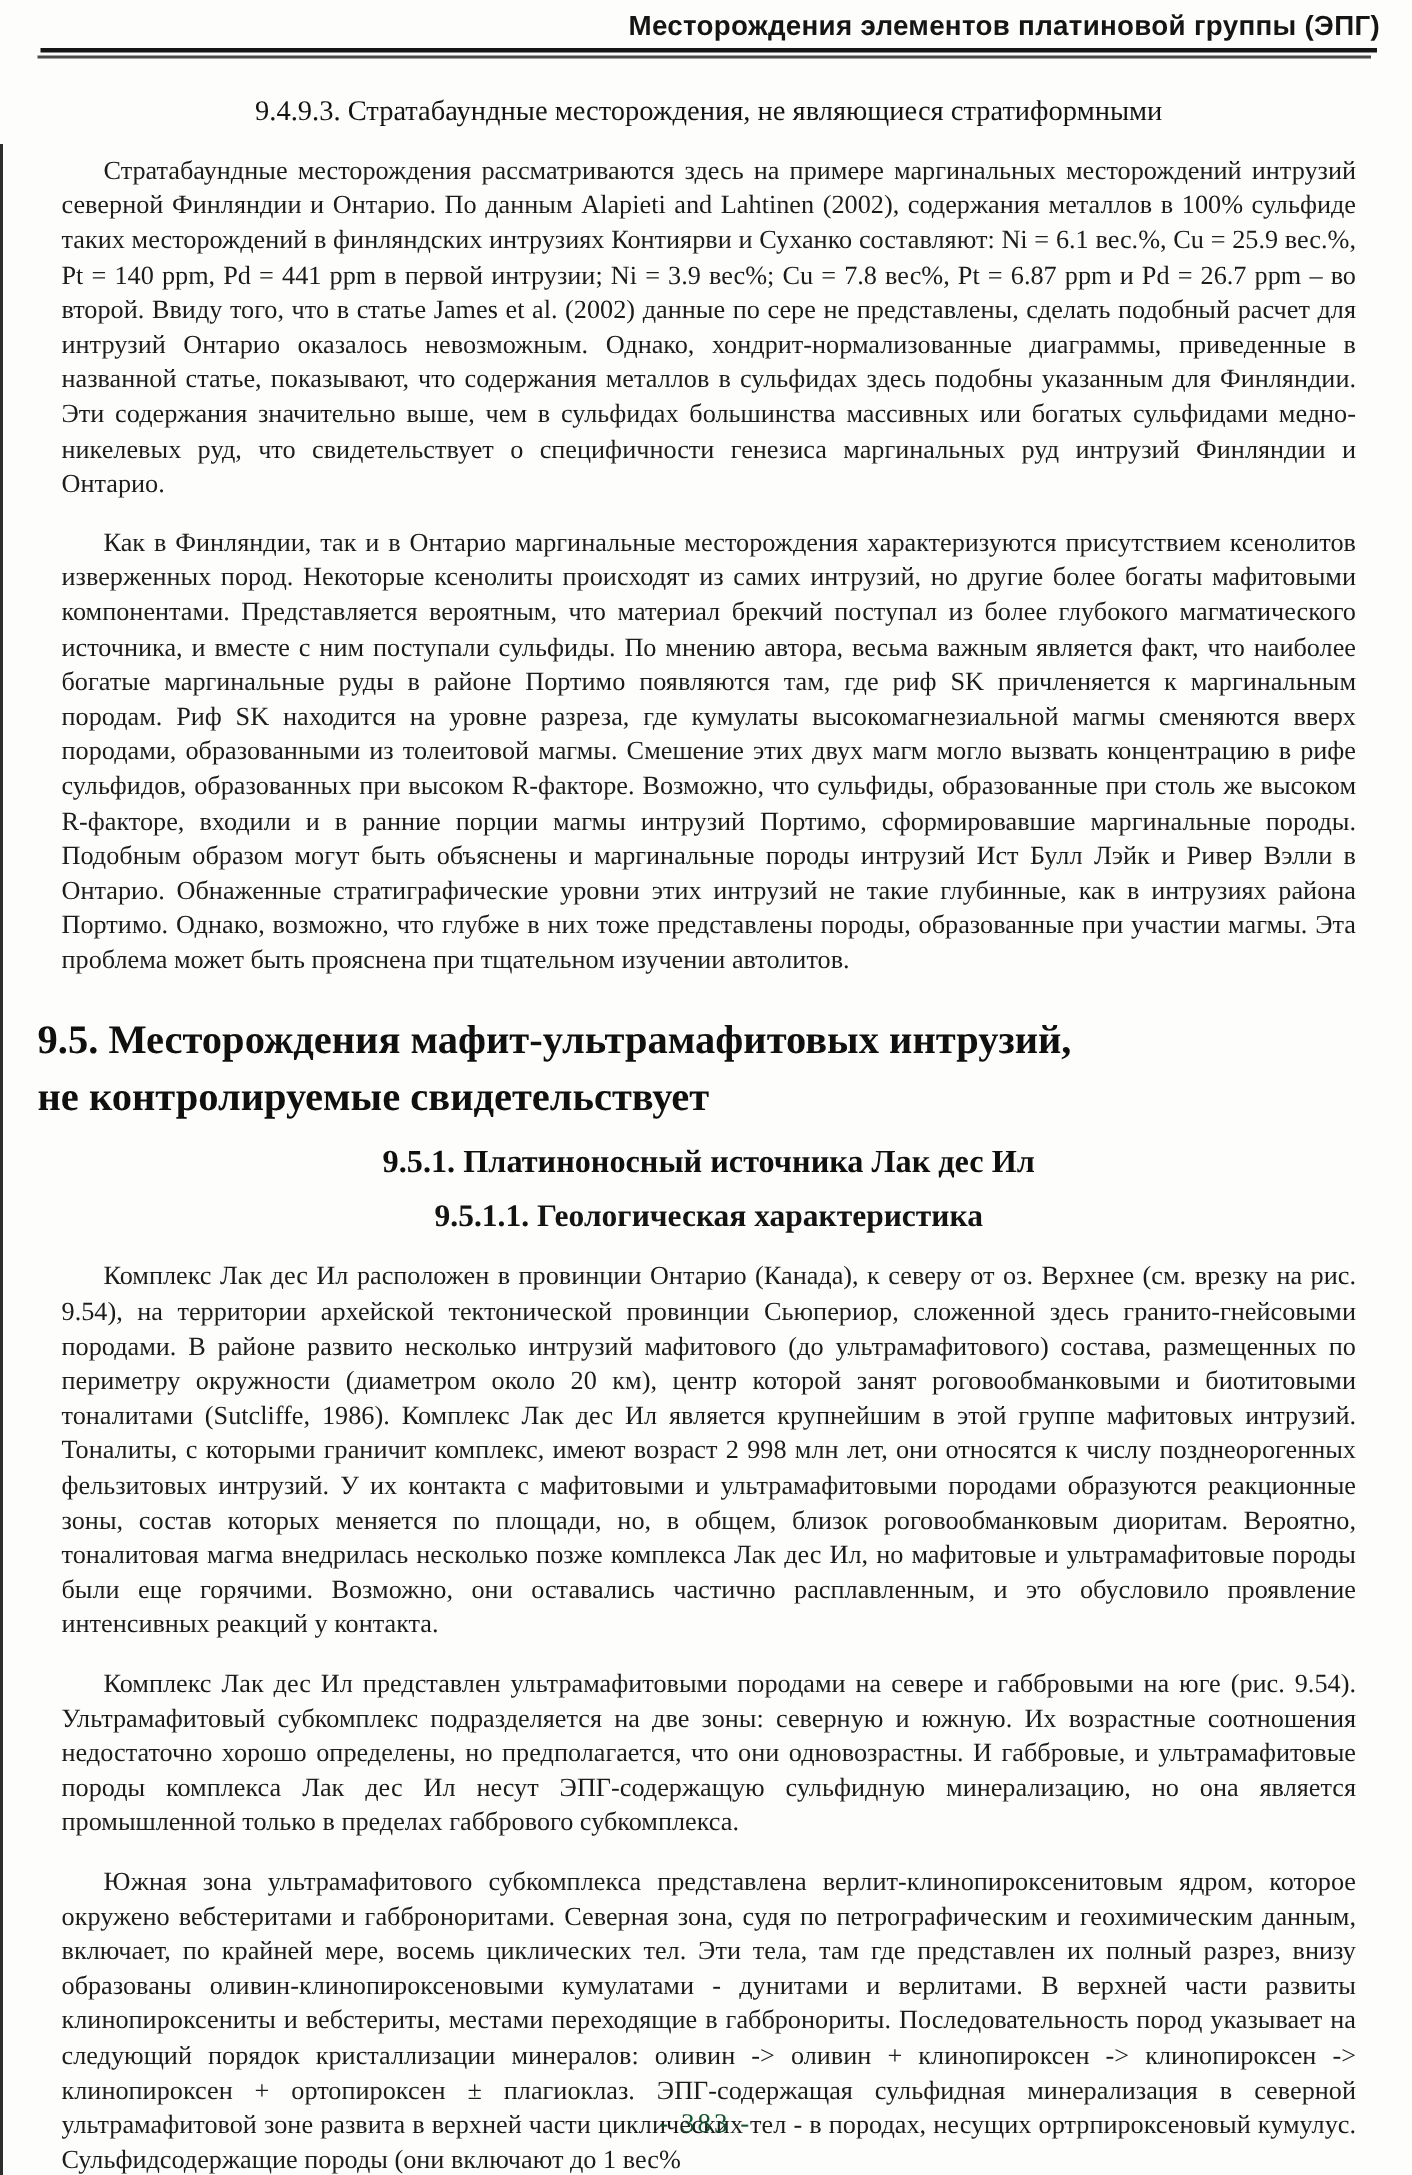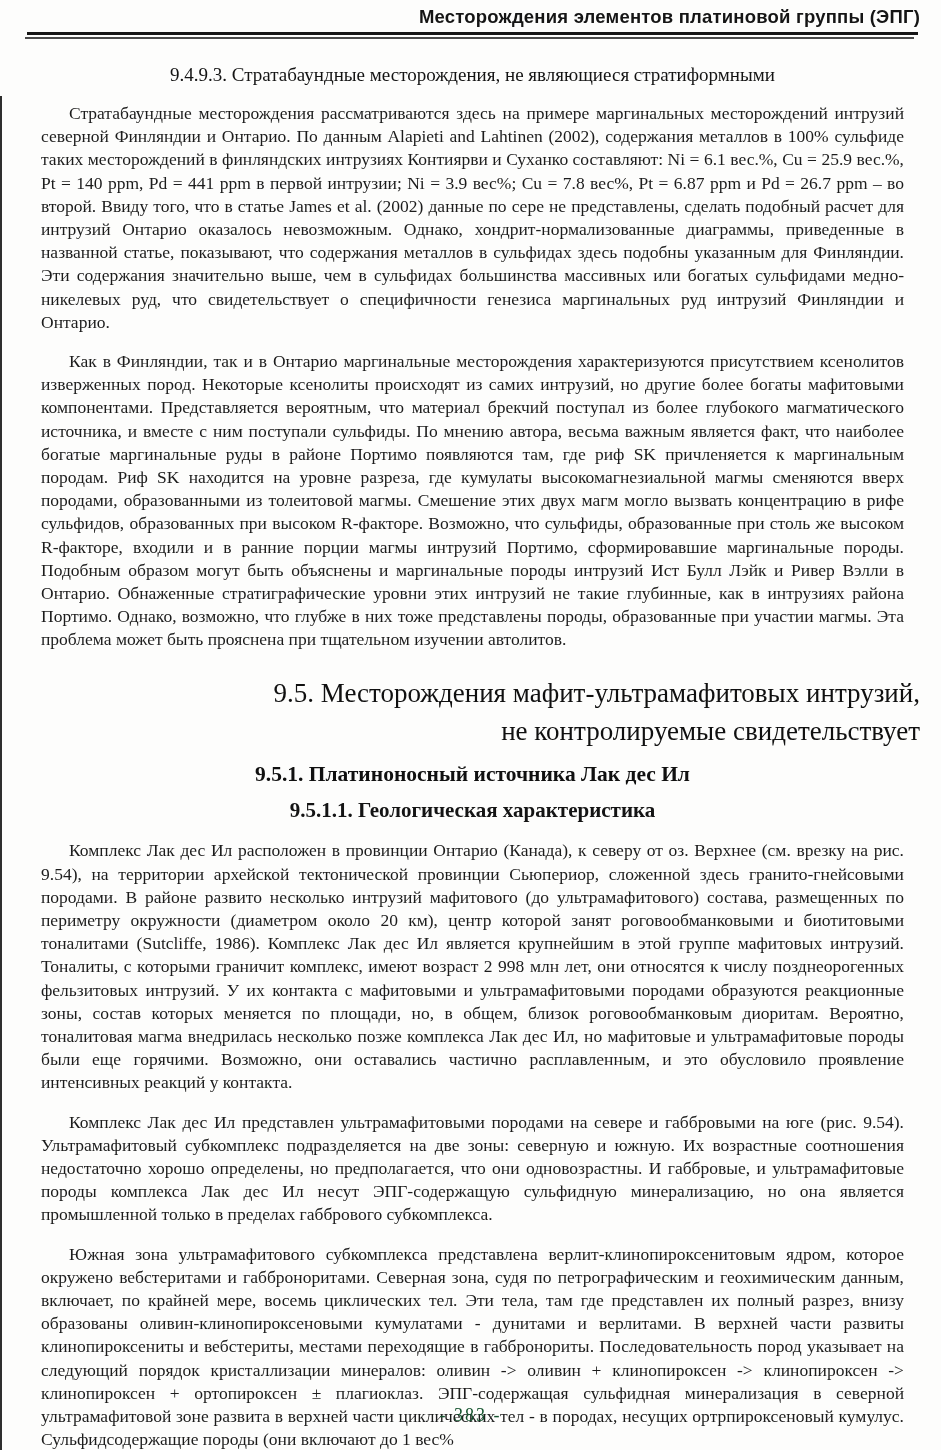--- a/index.html
+++ b/index.html
@@ -54,22 +54,22 @@
   }
   p.body-par {
     font-size: 17.5px;
     line-height: 23.2px;
     text-align: justify;
     text-indent: 28px;
     margin: 16px;
     color: #1c1c1c;
   }
   .chapter-heading {
-    text-align: right;
-    font-weight: normal;
+    text-align: left;
+    font-weight: bold;
     font-size: 27px;
     line-height: 1.42;
     color: #101010;
     margin: 22px 0 0 0;
   }
   .subsection-heading {
     text-align: center;
     font-weight: bold;
     font-size: 21.5px;
     color: #101010;

